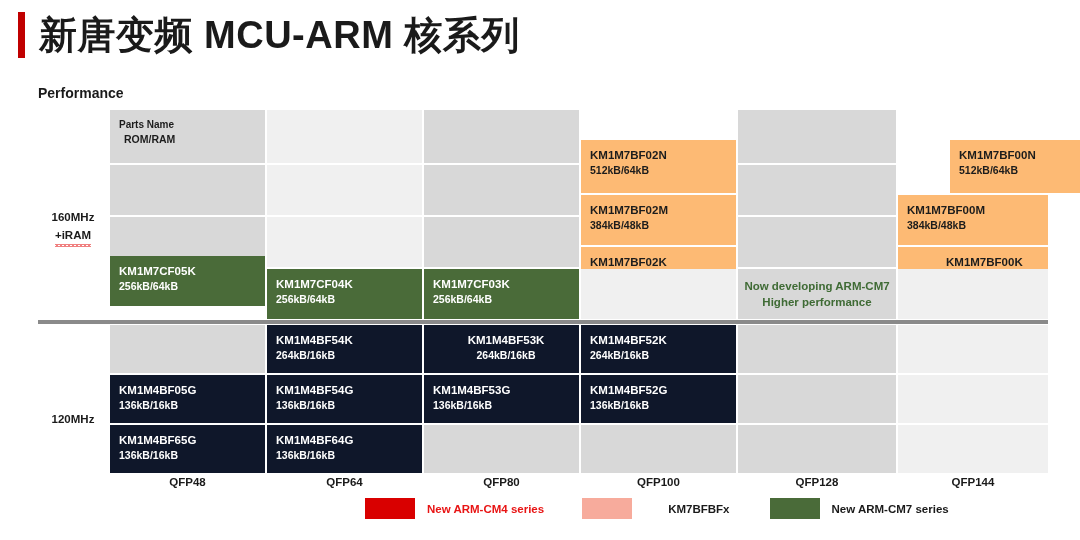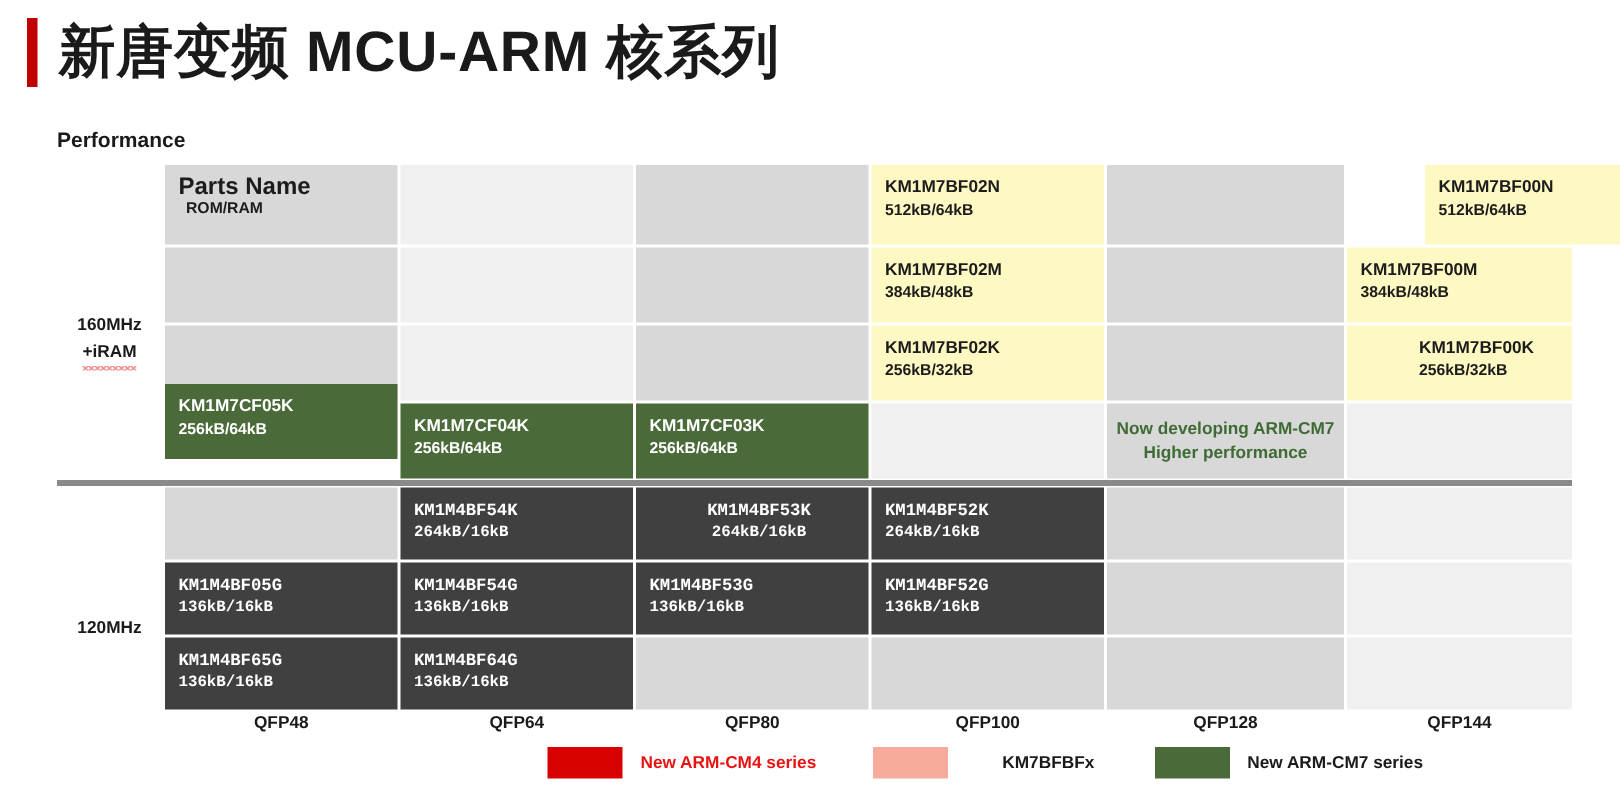--- a/index.html
+++ b/index.html
@@ -40,35 +40,35 @@
   .cell .pn {
     font-size: 11.5px; font-weight: bold; line-height: 15px;
     white-space: nowrap;
   }
   .cell .mem {
     font-size: 10.5px; font-weight: bold; line-height: 15px;
     white-space: nowrap;
   }
   .bg-grayL { background: #f0f0f0; }
   .bg-grayD { background: #d8d8d8; }
-  .bg-red   { background: #404040; font-family: Liberation Mono, monospace; }
-  .bg-pink  { background: #fef9c3; }
+  .bg-red   { background: #0f172a; }
+  .bg-pink  { background: #fdba74; margin-top: 30px; }
   .bg-green { background: #4a6b39; }
   .txt-white { color: #ffffff; }
   .txt-dark  { color: #1c1c1c; }
 
   .note-cell {
     display: flex; align-items: center; justify-content: center;
     padding: 16px 6px; text-align: center;
   }
   .note-cell .note {
     font-size: 11.5px; font-weight: bold; color: #3f6b35; line-height: 16px;
   }
 
-  .header-cell .hdr1 { font-size: 16px; font-weight: bold; color: #1c1c1c; line-height: 14px; }
+  .header-cell .hdr1 { font-size: 10px; font-weight: bold; color: #1c1c1c; line-height: 14px; }
   .header-cell .hdr2 { font-size: 10.5px; font-weight: bold; color: #1c1c1c; line-height: 14px; padding-left: 5px; }
 
   
   .row-label {
     position: absolute; text-align: center;
     font-size: 11.5px; font-weight: bold; color: #1a1a1a;
     line-height: 18px;
   }
   .squiggle {
     display: inline-block; position: relative;

